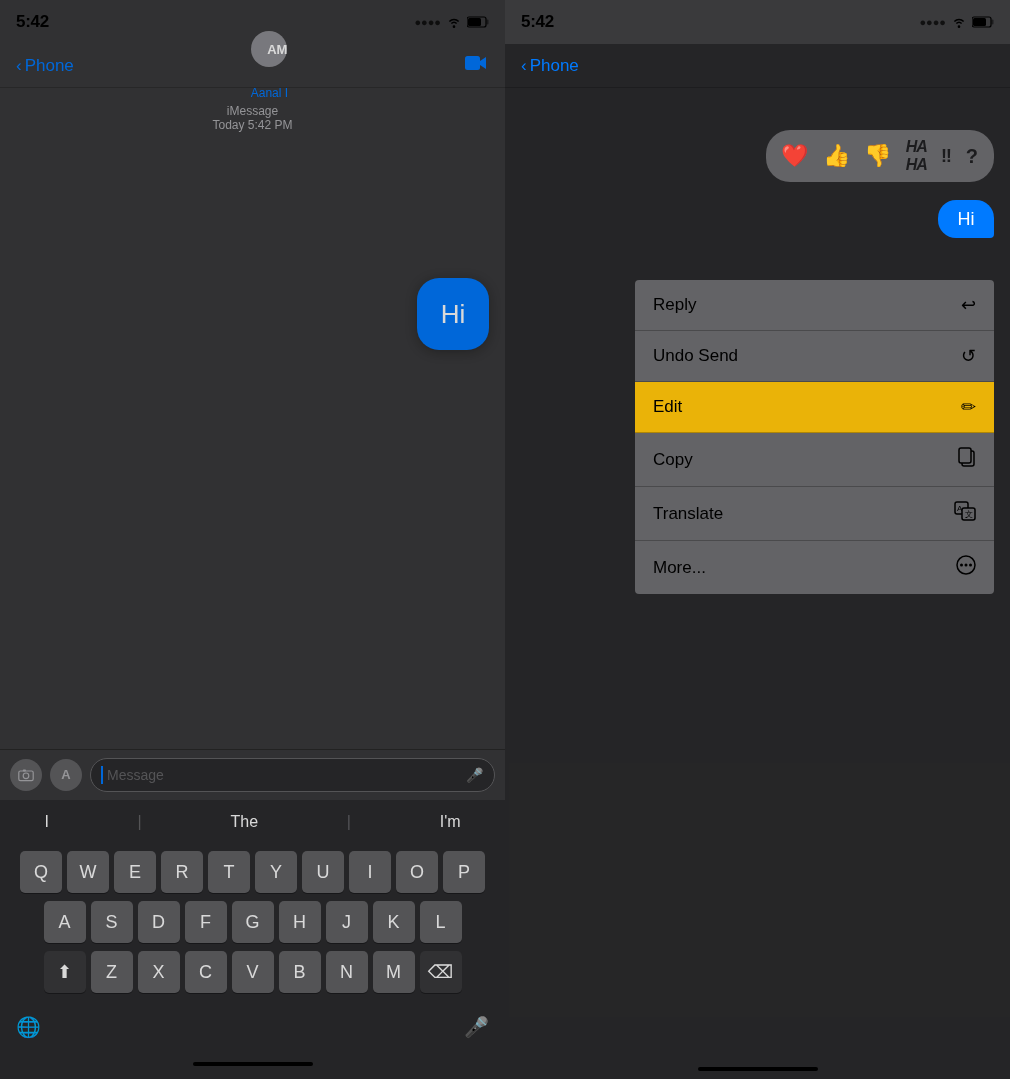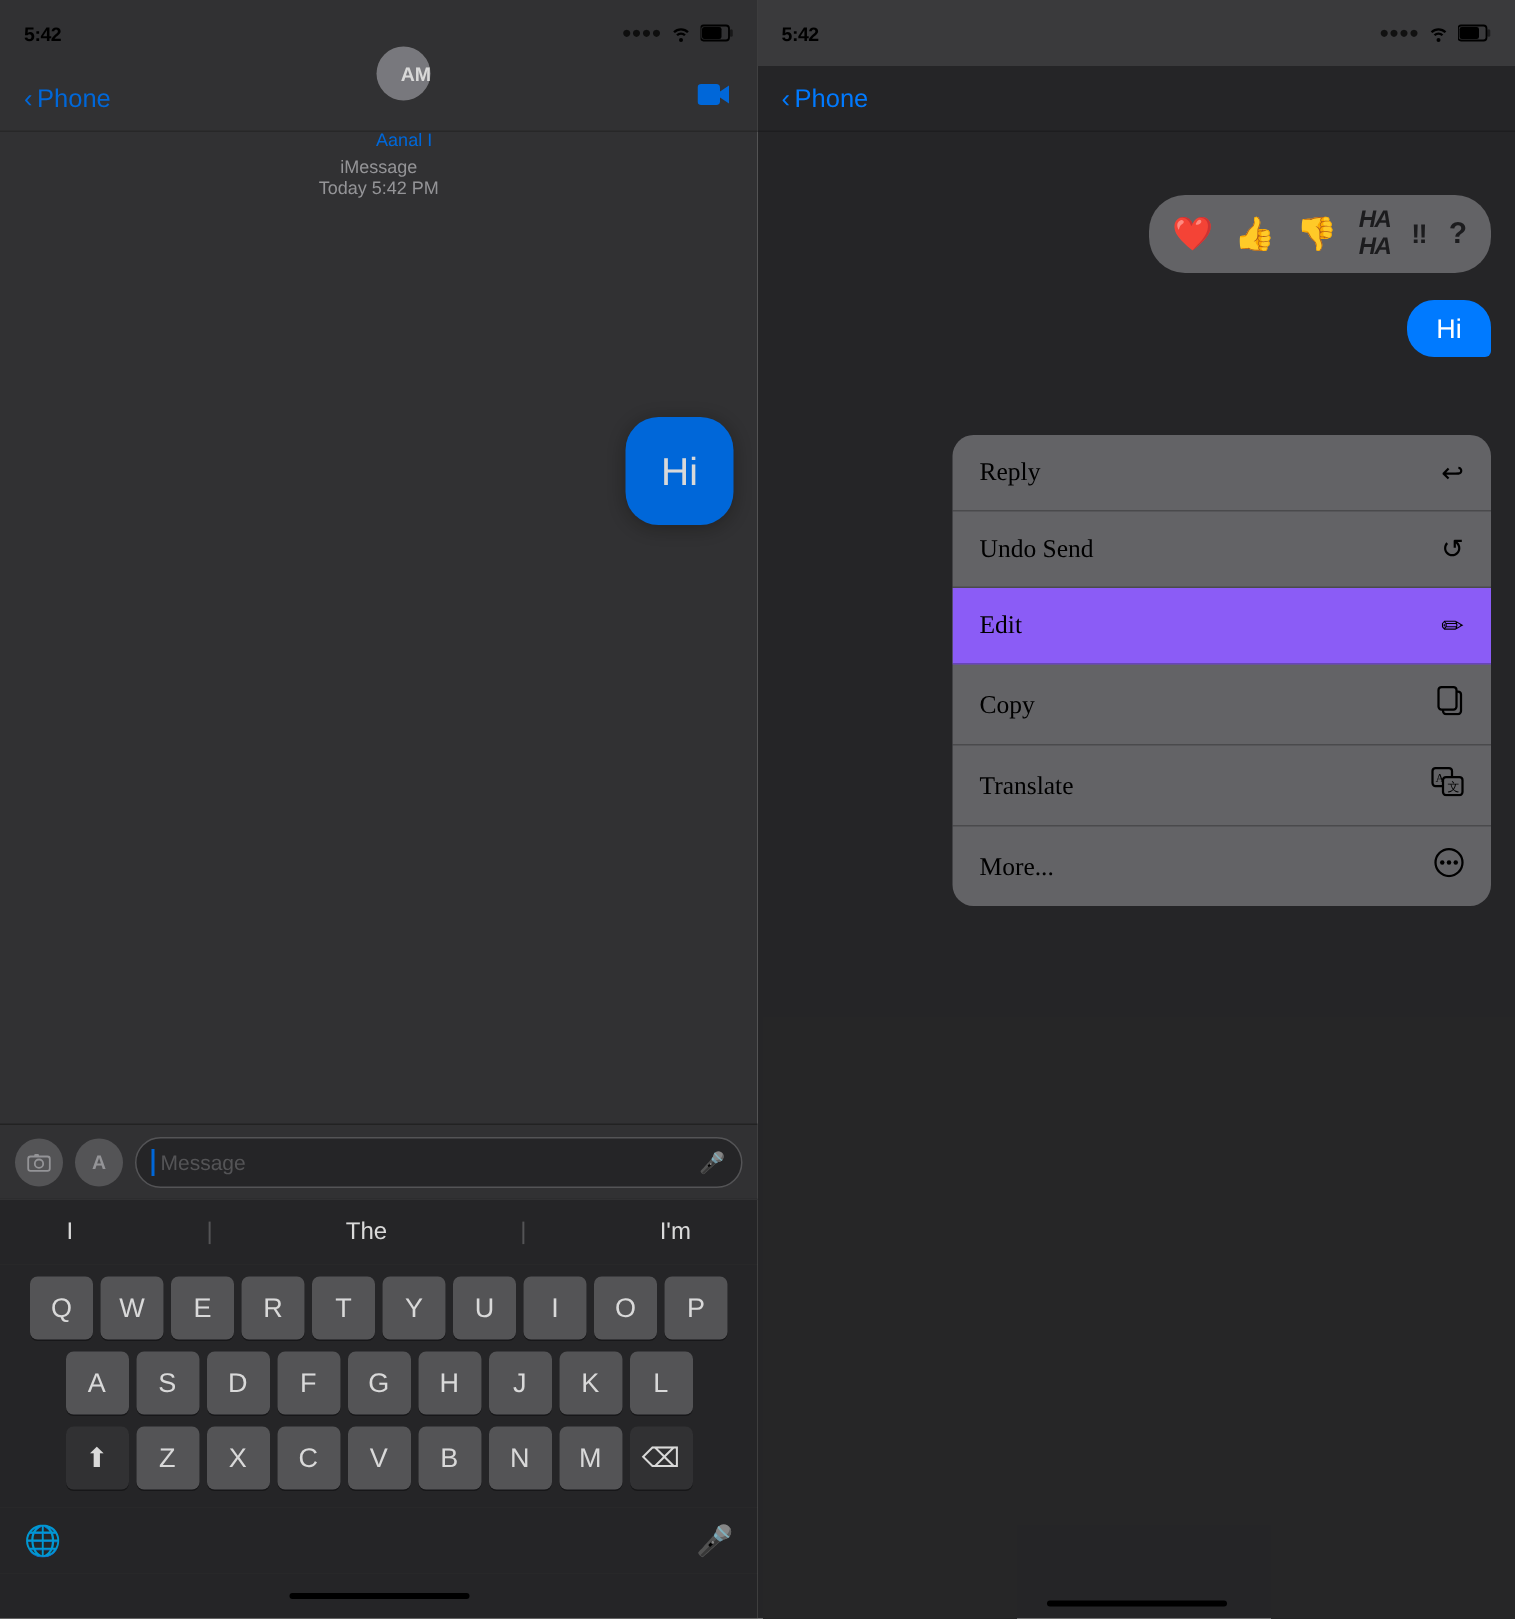--- a/index.html
+++ b/index.html
@@ -24,21 +24,21 @@
     
     .status-bar {
       height: 44px;
       display: flex;
       align-items: center;
       justify-content: space-between;
       padding: 0 16px;
       background: #3a3a3c;
     }
     .status-time {
-      font-size: 13px;
+      font-size: 17px;
       font-weight: 600;
       color: #000;
       letter-spacing: -0.3px;
     }
     .status-icons {
       display: flex;
       align-items: center;
       gap: 5px;
     }
 
@@ -248,41 +248,40 @@
       width: 56px; height: 38px;
       background: #007aff;
       border-radius: 18px 18px 4px 18px;
       display: flex; align-items: center; justify-content: center;
       color: white; font-size: 18px; font-weight: 500;
     }
 
     
     .context-menu {
       position: absolute;
-      top: 290px;
+      top: 280px;
       left: 130px;
       right: 16px;
       background: #636366;
-      border-radius: 14px;
+      border-radius: 4px;
       overflow: hidden;
-      font-family: Liberation Serif, serif;
     }
     .context-item {
       display: flex;
       align-items: center;
       justify-content: space-between;
       padding: 14px 18px;
       border-bottom: 1px solid rgba(0,0,0,0.25);
       cursor: pointer;
     }
     .context-item:last-child { border-bottom: none; }
     .context-item-label { font-size: 17px; color: #000; }
     .context-item-icon { font-size: 18px; color: #000; }
     .context-item.active {
-      background: #8b5cf6;
+      background: #eab308;
     }
     .context-item.active .context-item-label { color: #000; }
     .context-item.active .context-item-icon { color: #000; }
 
     
     .home-indicator-right {
       position: absolute;
       bottom: 8px;
       left: 0; right: 0;
       display: flex; justify-content: center;

